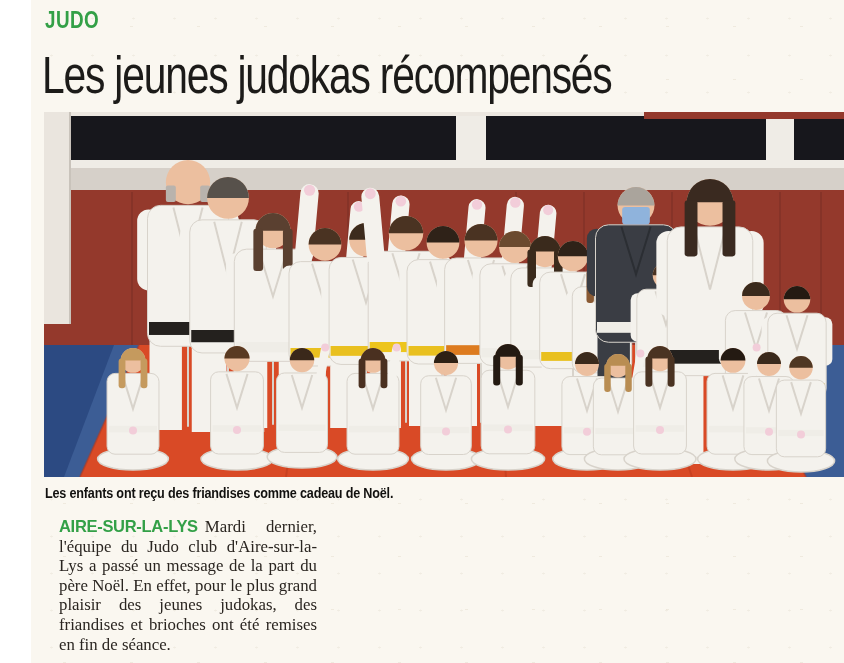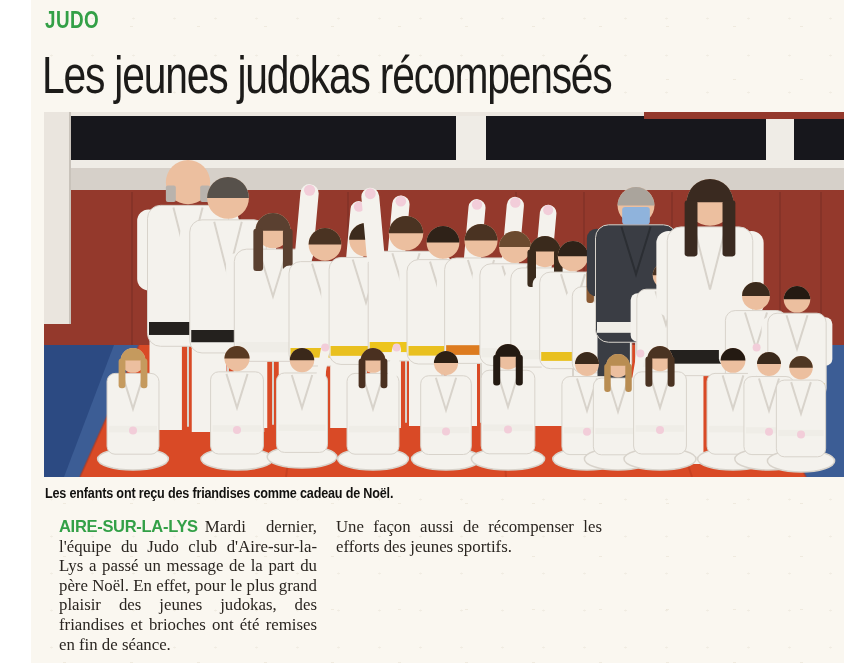--- a/index.html
+++ b/index.html
@@ -464,19 +464,18 @@
       </svg>
   </div>
 
   <div class="caption">Les enfants ont reçu des friandises comme cadeau de Noël.</div>
 
   <div class="columns">
     <div class="col col-1">
       <p><span class="lead">AIRE-SUR-LA-LYS</span><span>Mardi dernier, l'équipe du Judo club d'Aire-sur-la-Lys a passé un message de la part du père Noël. En effet, pour le plus grand plaisir des jeunes judokas, des friandises et brioches ont été remises en fin de séance.</span></p>
     </div>
     <div class="col col-2">
-      <p>Une façon aussi de récompenser les efforts des jeunes sportifs.</p>
     </div>
     <div class="col col-3">
     </div>
   </div>
 
 </div>
 
 </body></html>

